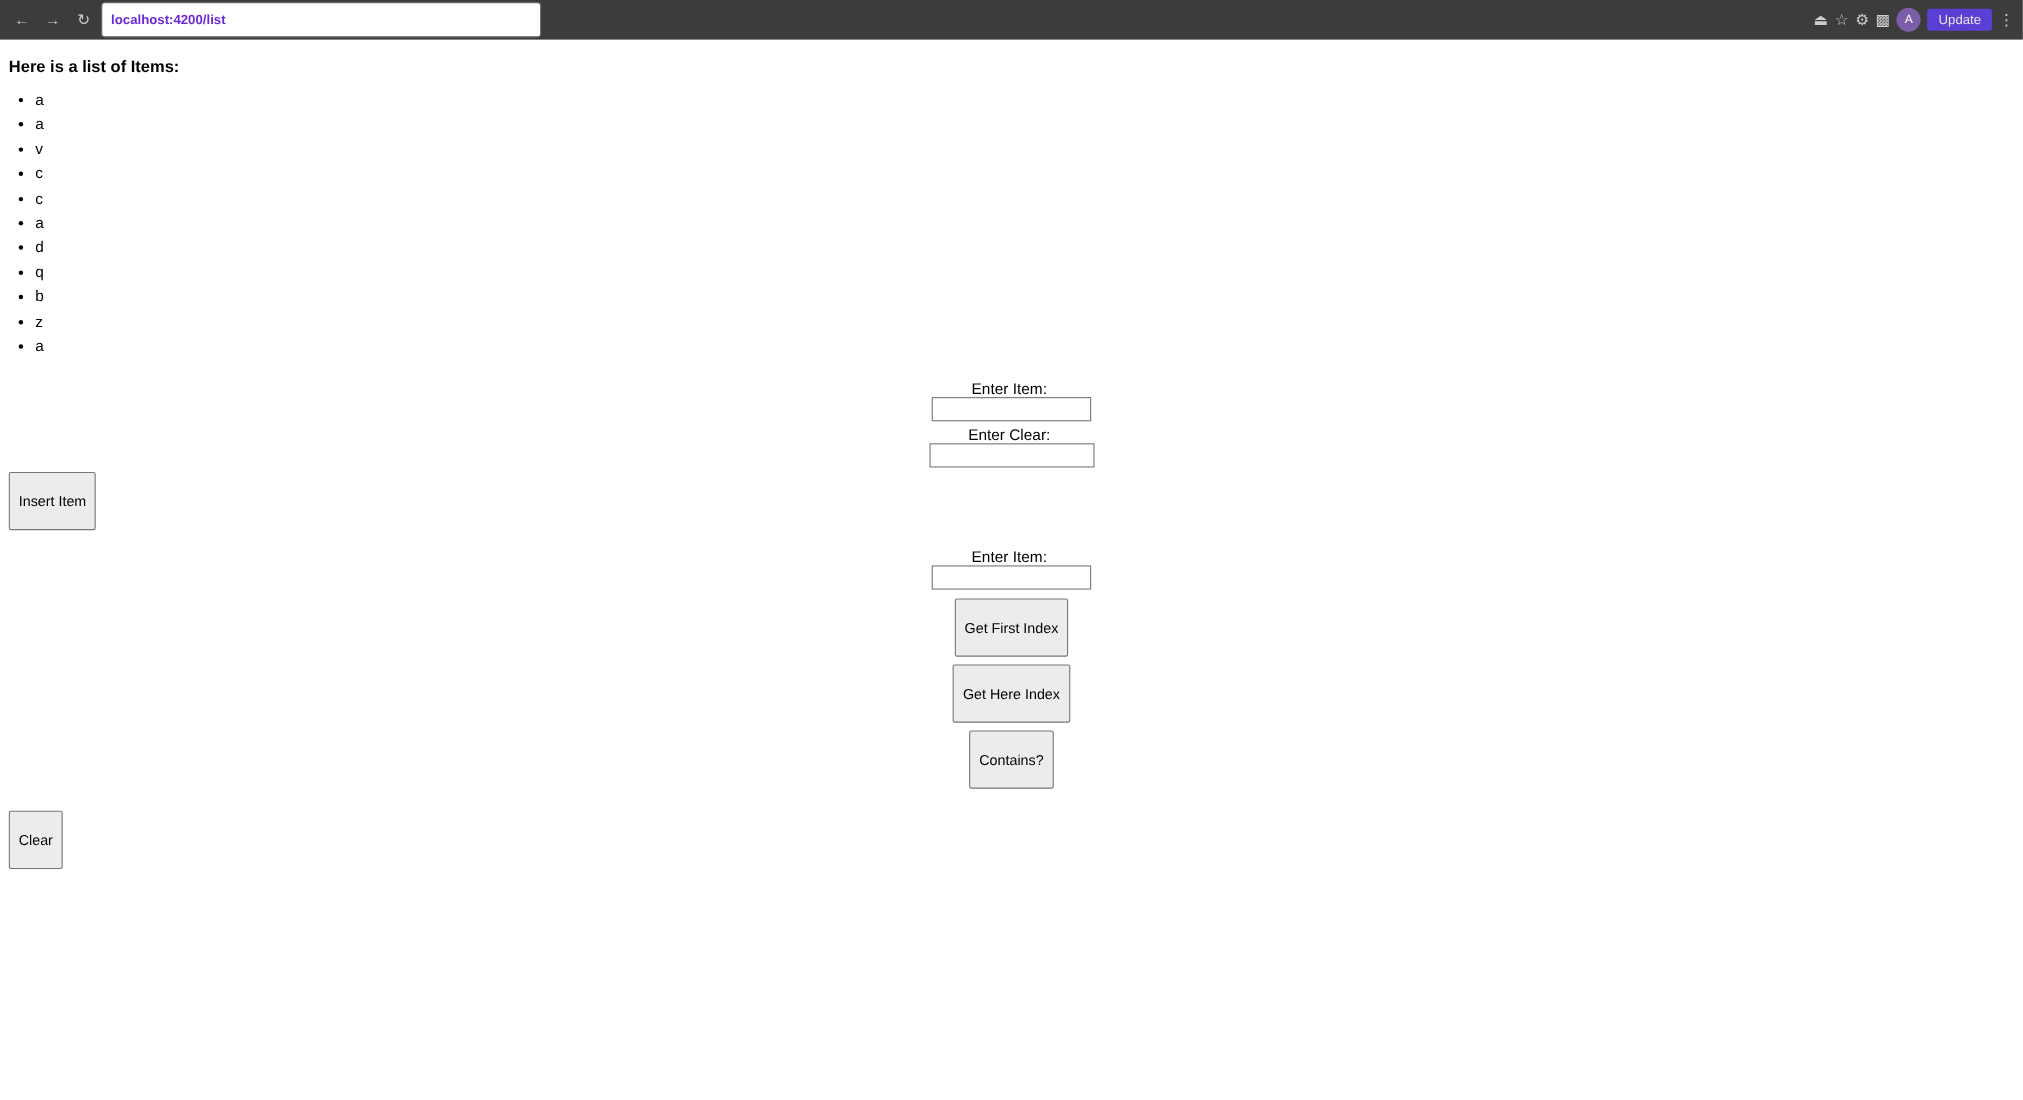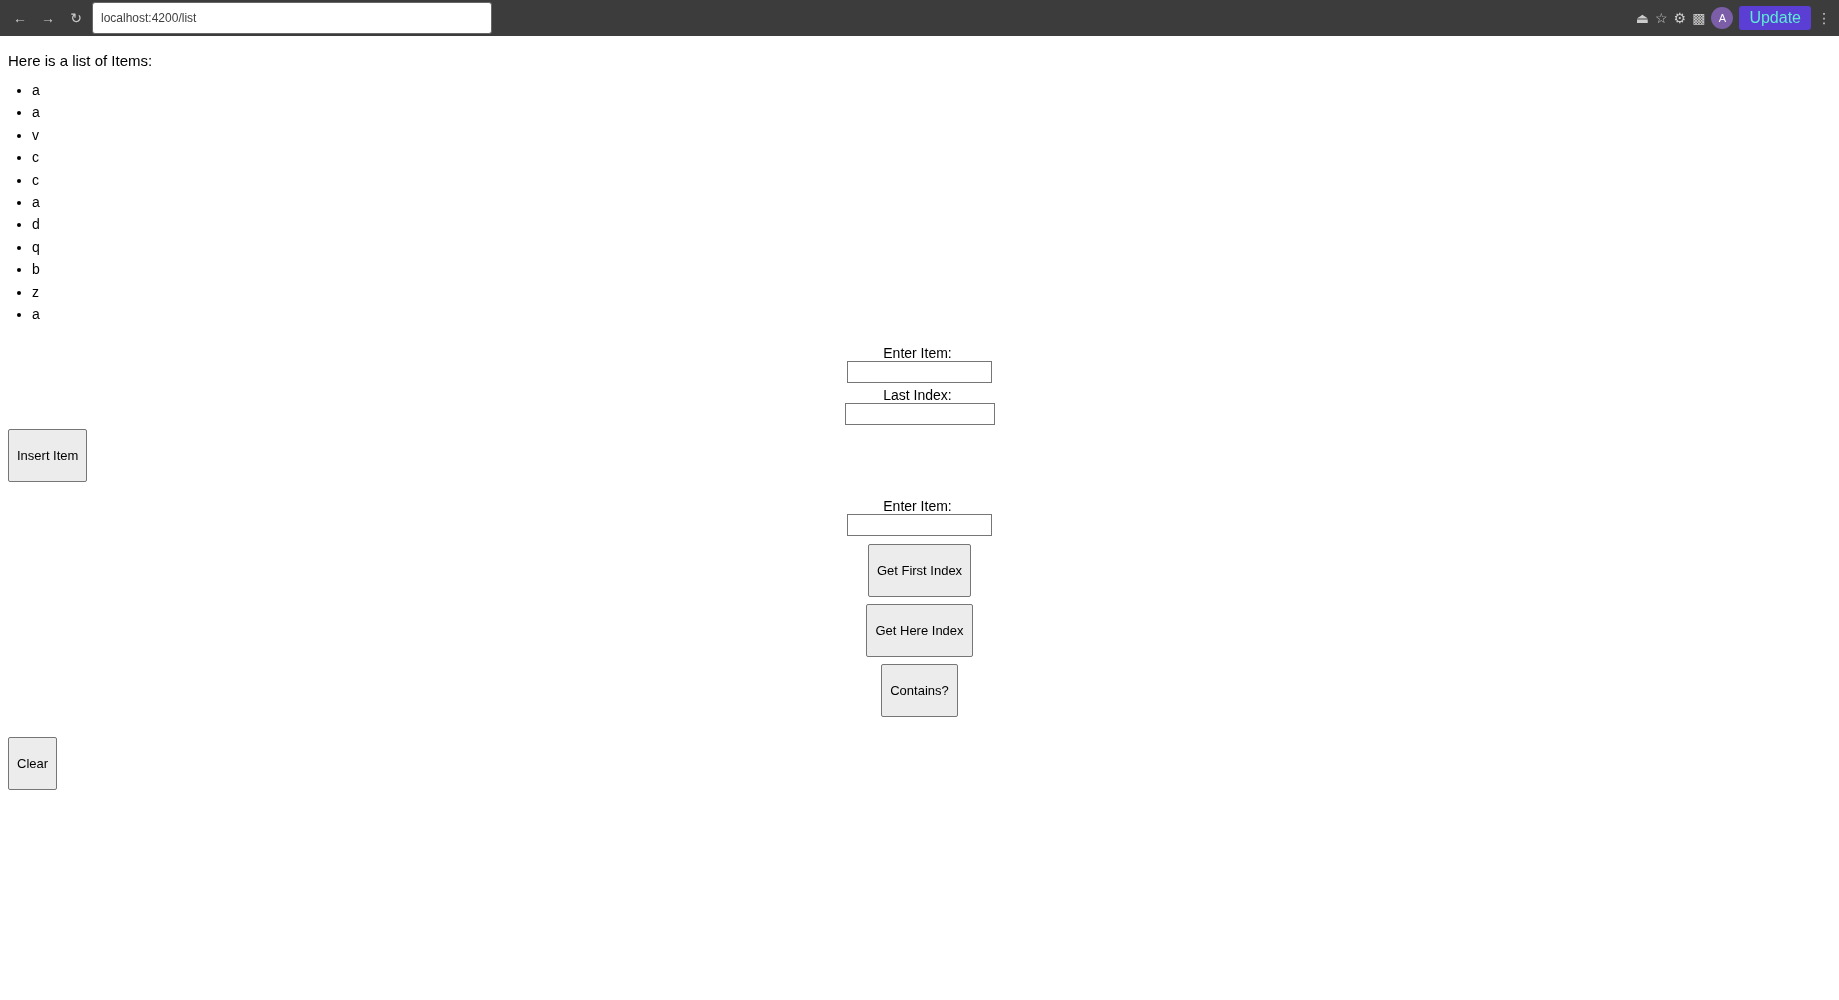--- a/index.html
+++ b/index.html
@@ -40,38 +40,39 @@
     }
 
     .browser-address-bar {
       flex: 1;
       height: 24px;
       background: #fff;
       border: 1px solid #666;
       border-radius: 3px;
       padding: 15px 8px;
       font-size: 12px;
-      color: #404040;
+      color: #6d28d9;
       max-width: 400px;
+      font-weight: bold;
     }
 
     .browser-right-controls {
       display: flex;
       align-items: center;
       gap: 6px;
       margin-left: auto;
     }
 
     .update-btn {
       background: #5b3fd4;
-      color: #5eead4;
+      color: #e5e5e5;
       border: none;
       padding: 3px 10px;
       border-radius: 3px;
-      font-size: 16px;
+      font-size: 12px;
       cursor: pointer;
     }
 
     .browser-icon {
       color: #ccc;
       font-size: 14px;
       cursor: pointer;
     }
 
     .avatar-circle {
@@ -85,21 +86,21 @@
       align-items: center;
       justify-content: center;
     }
 
     
     .page-content {
       padding: 16px 8px;
     }
 
     .page-title {
-      font-weight: normal;
+      font-weight: bold;
       font-size: 15px;
       margin-bottom: 10px;
     }
 
     .items-list {
       list-style: disc;
       padding-left: 24px;
       margin-bottom: 20px;
       line-height: 1.6;
     }
@@ -193,21 +194,21 @@
       <li>z</li>
       <li>a</li>
     </ul>
 
   <div class="form-section">
     <div class="form-row">
       <label class="form-label">Enter Item:</label>
       <input class="form-input" type="text" style="">
     </div>
     <div class="form-row">
-      <label class="form-label">Last Index:</label>
+      <label class="form-label">Enter Clear:</label>
       <input class="form-input form-input-wide" type="text" style="">
     </div>
     <button class="action-btn">Insert Item</button>
   </div>
 
   <div class="form-section">
     <div class="form-row">
       <label class="form-label">Enter Item:</label>
       <input class="form-input" type="text" style="">
     </div>

